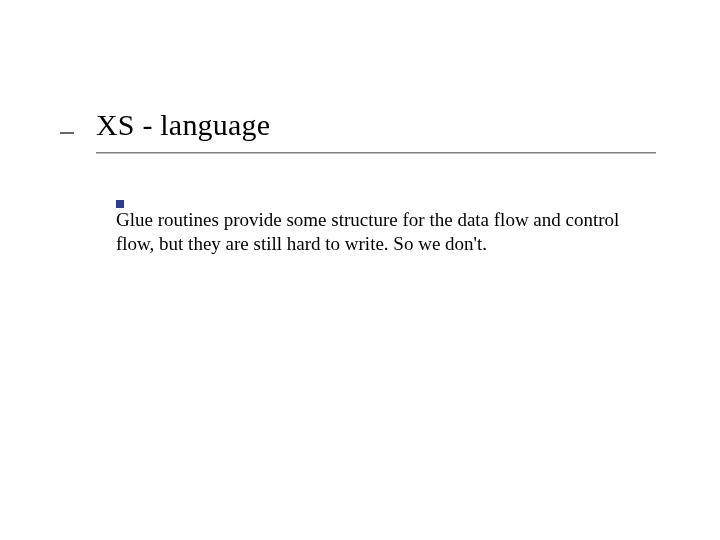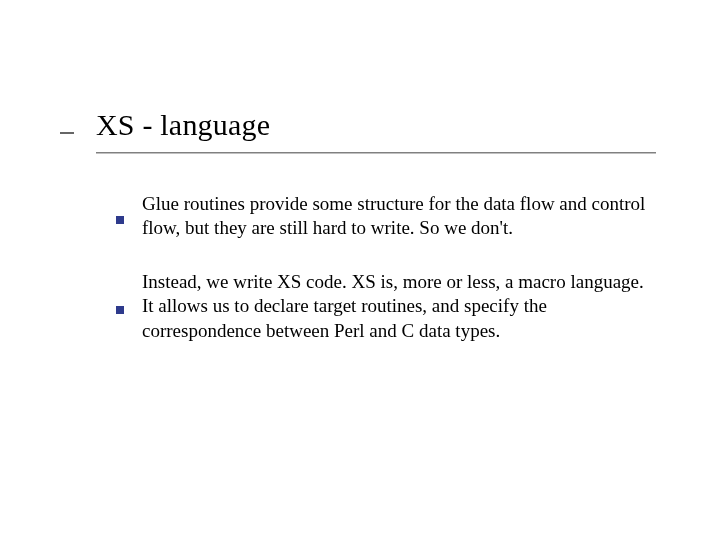--- a/index.html
+++ b/index.html
@@ -46,22 +46,23 @@
     background: #666;
   }
   .body {
     position: absolute;
     left: 116px;
     top: 192px;
     width: 540px;
   }
   .item {
     display: flex;
-    align-items: center;
+    align-items: flex-start;
     margin-bottom: 30px;
+    flex-direction: column;
   }
   .bullet {
     flex: 0 0 auto;
     width: 8px;
     height: 8px;
     background: #2e3a8c;
     margin-top: 8px;
     margin-right: 18px;
   }
   .text {
@@ -84,20 +85,16 @@
 
   <div class="rule"></div>
 
   <div class="body">
 
     <div class="item">
       <div class="bullet"></div>
       <div class="text">Glue routines provide some structure for the data flow and control flow, but they are still hard to write.  So we don't.</div>
     </div>
 
-    <div class="item">
-      <div class="bullet"></div>
-      <div class="text">Instead, we write XS code. XS is, more or less, a macro language. It allows us to declare target routines, and specify the correspondence between Perl and C data types.</div>
-    </div>
 
 
   </div>
 </div>
 
 </body></html>

